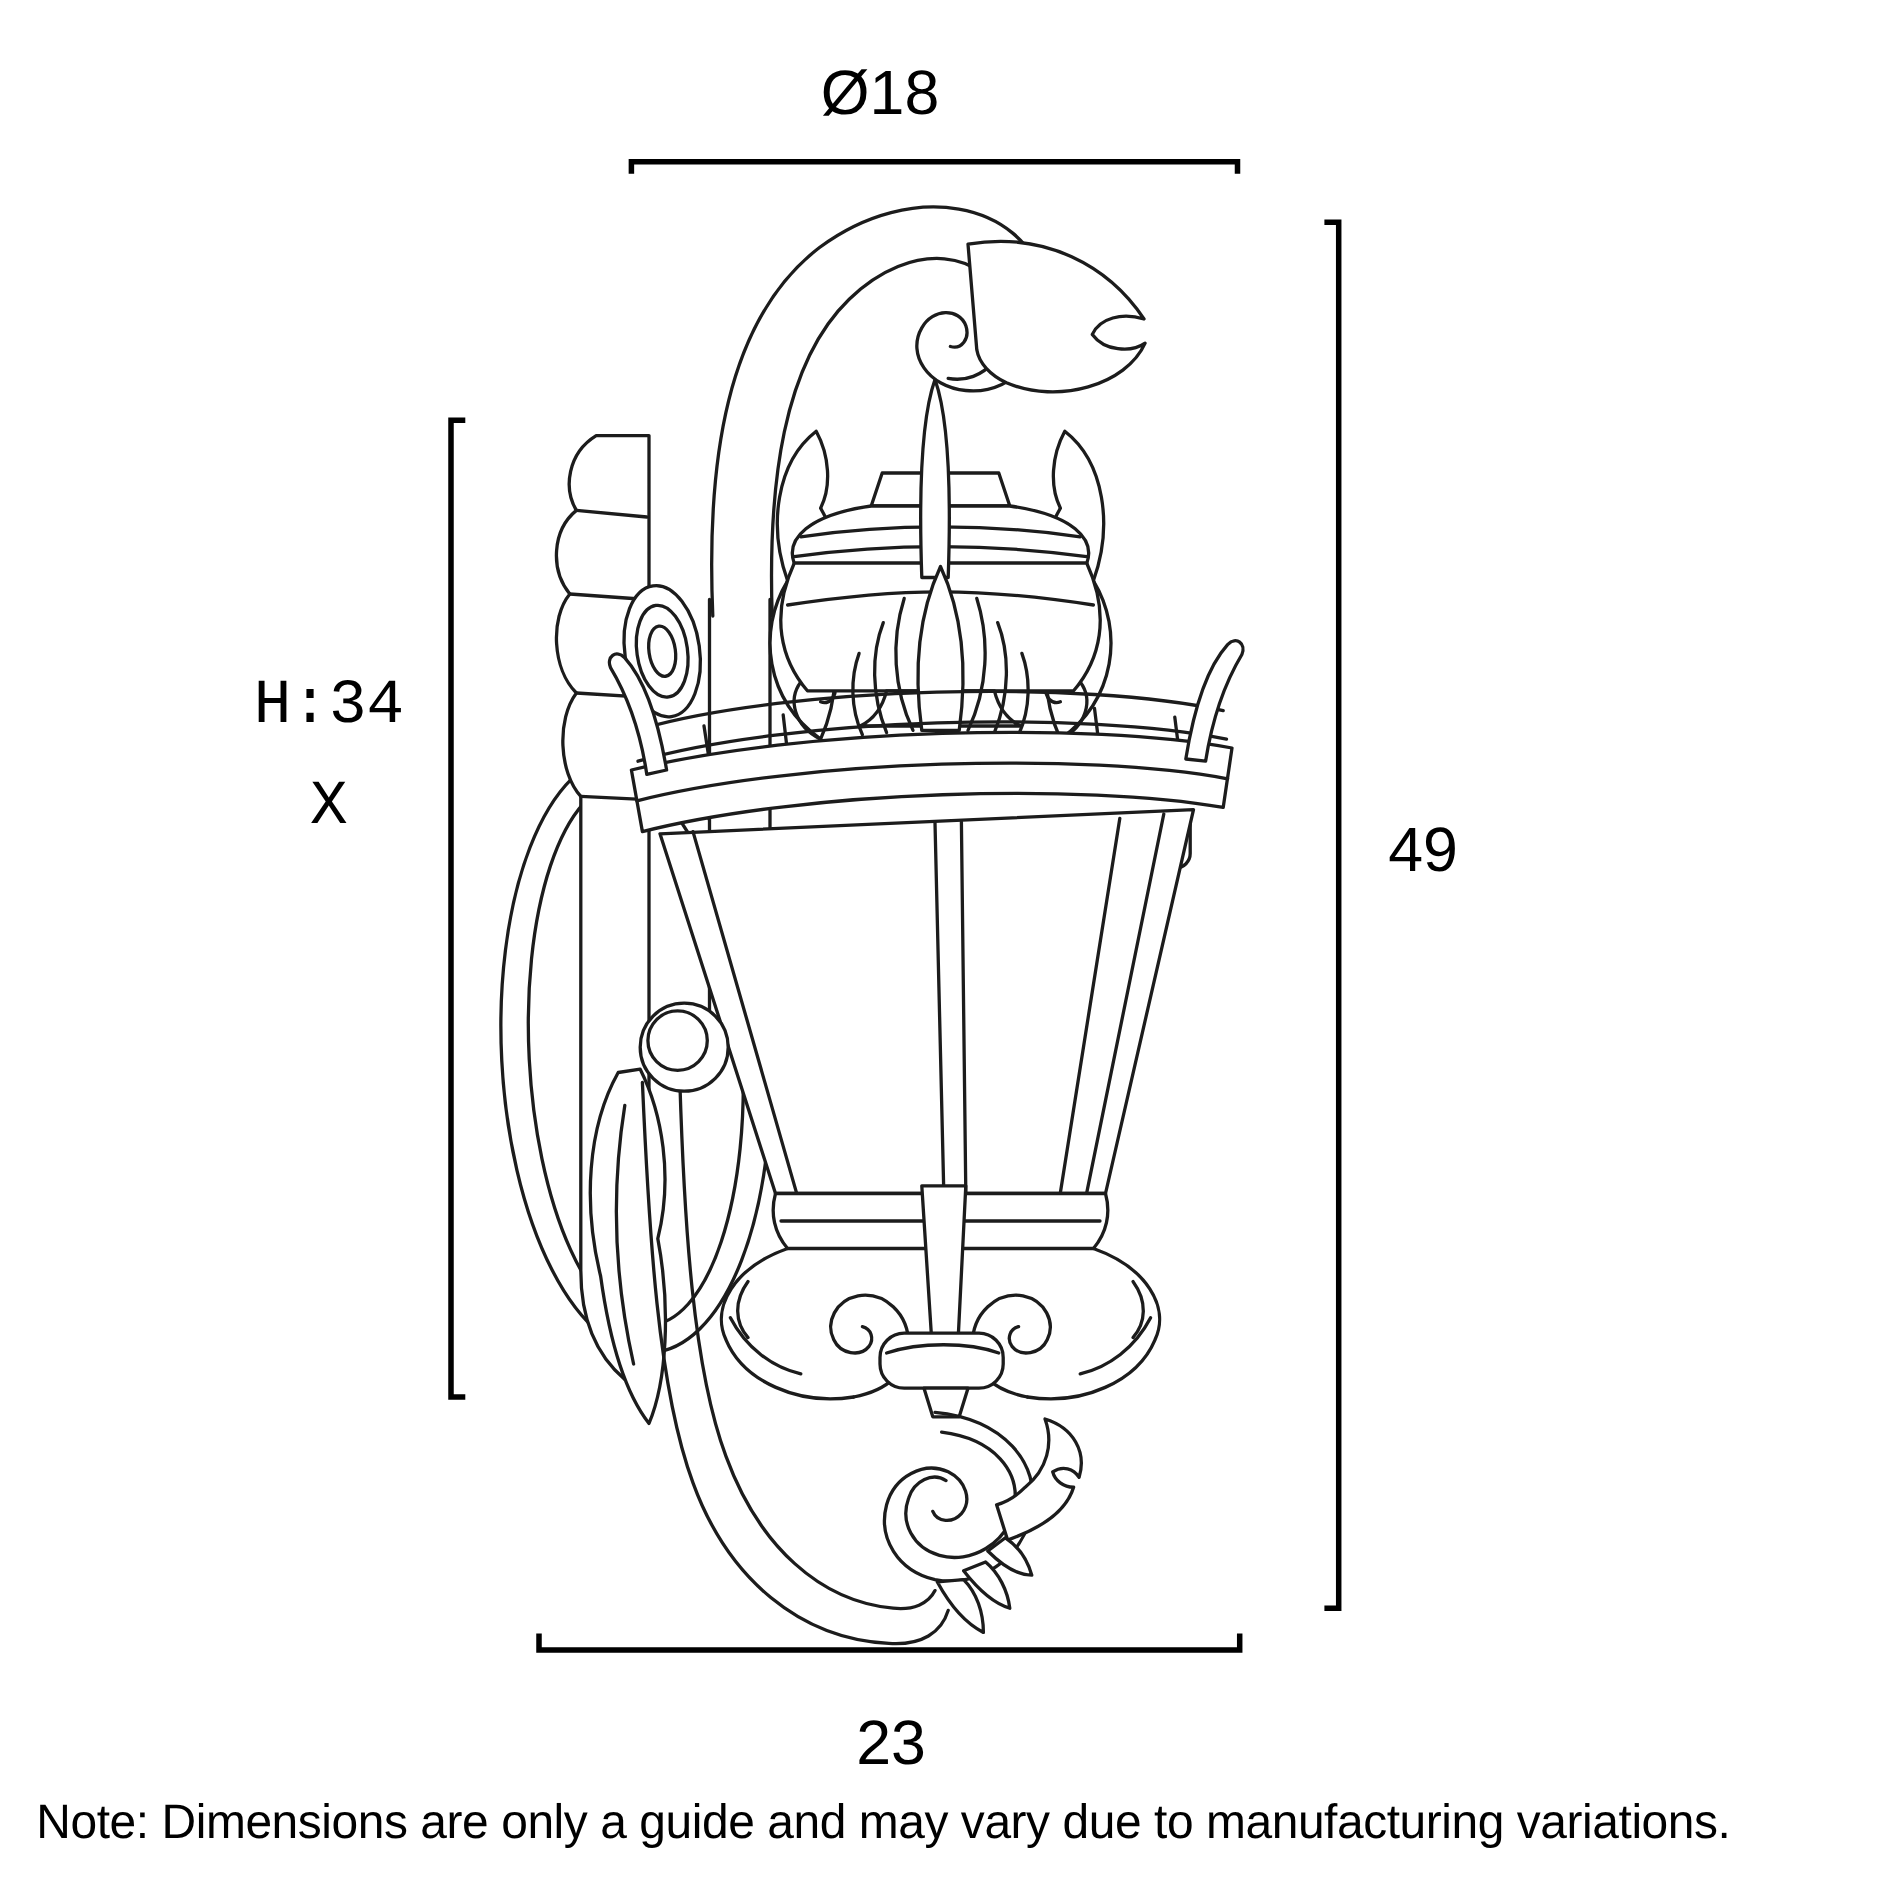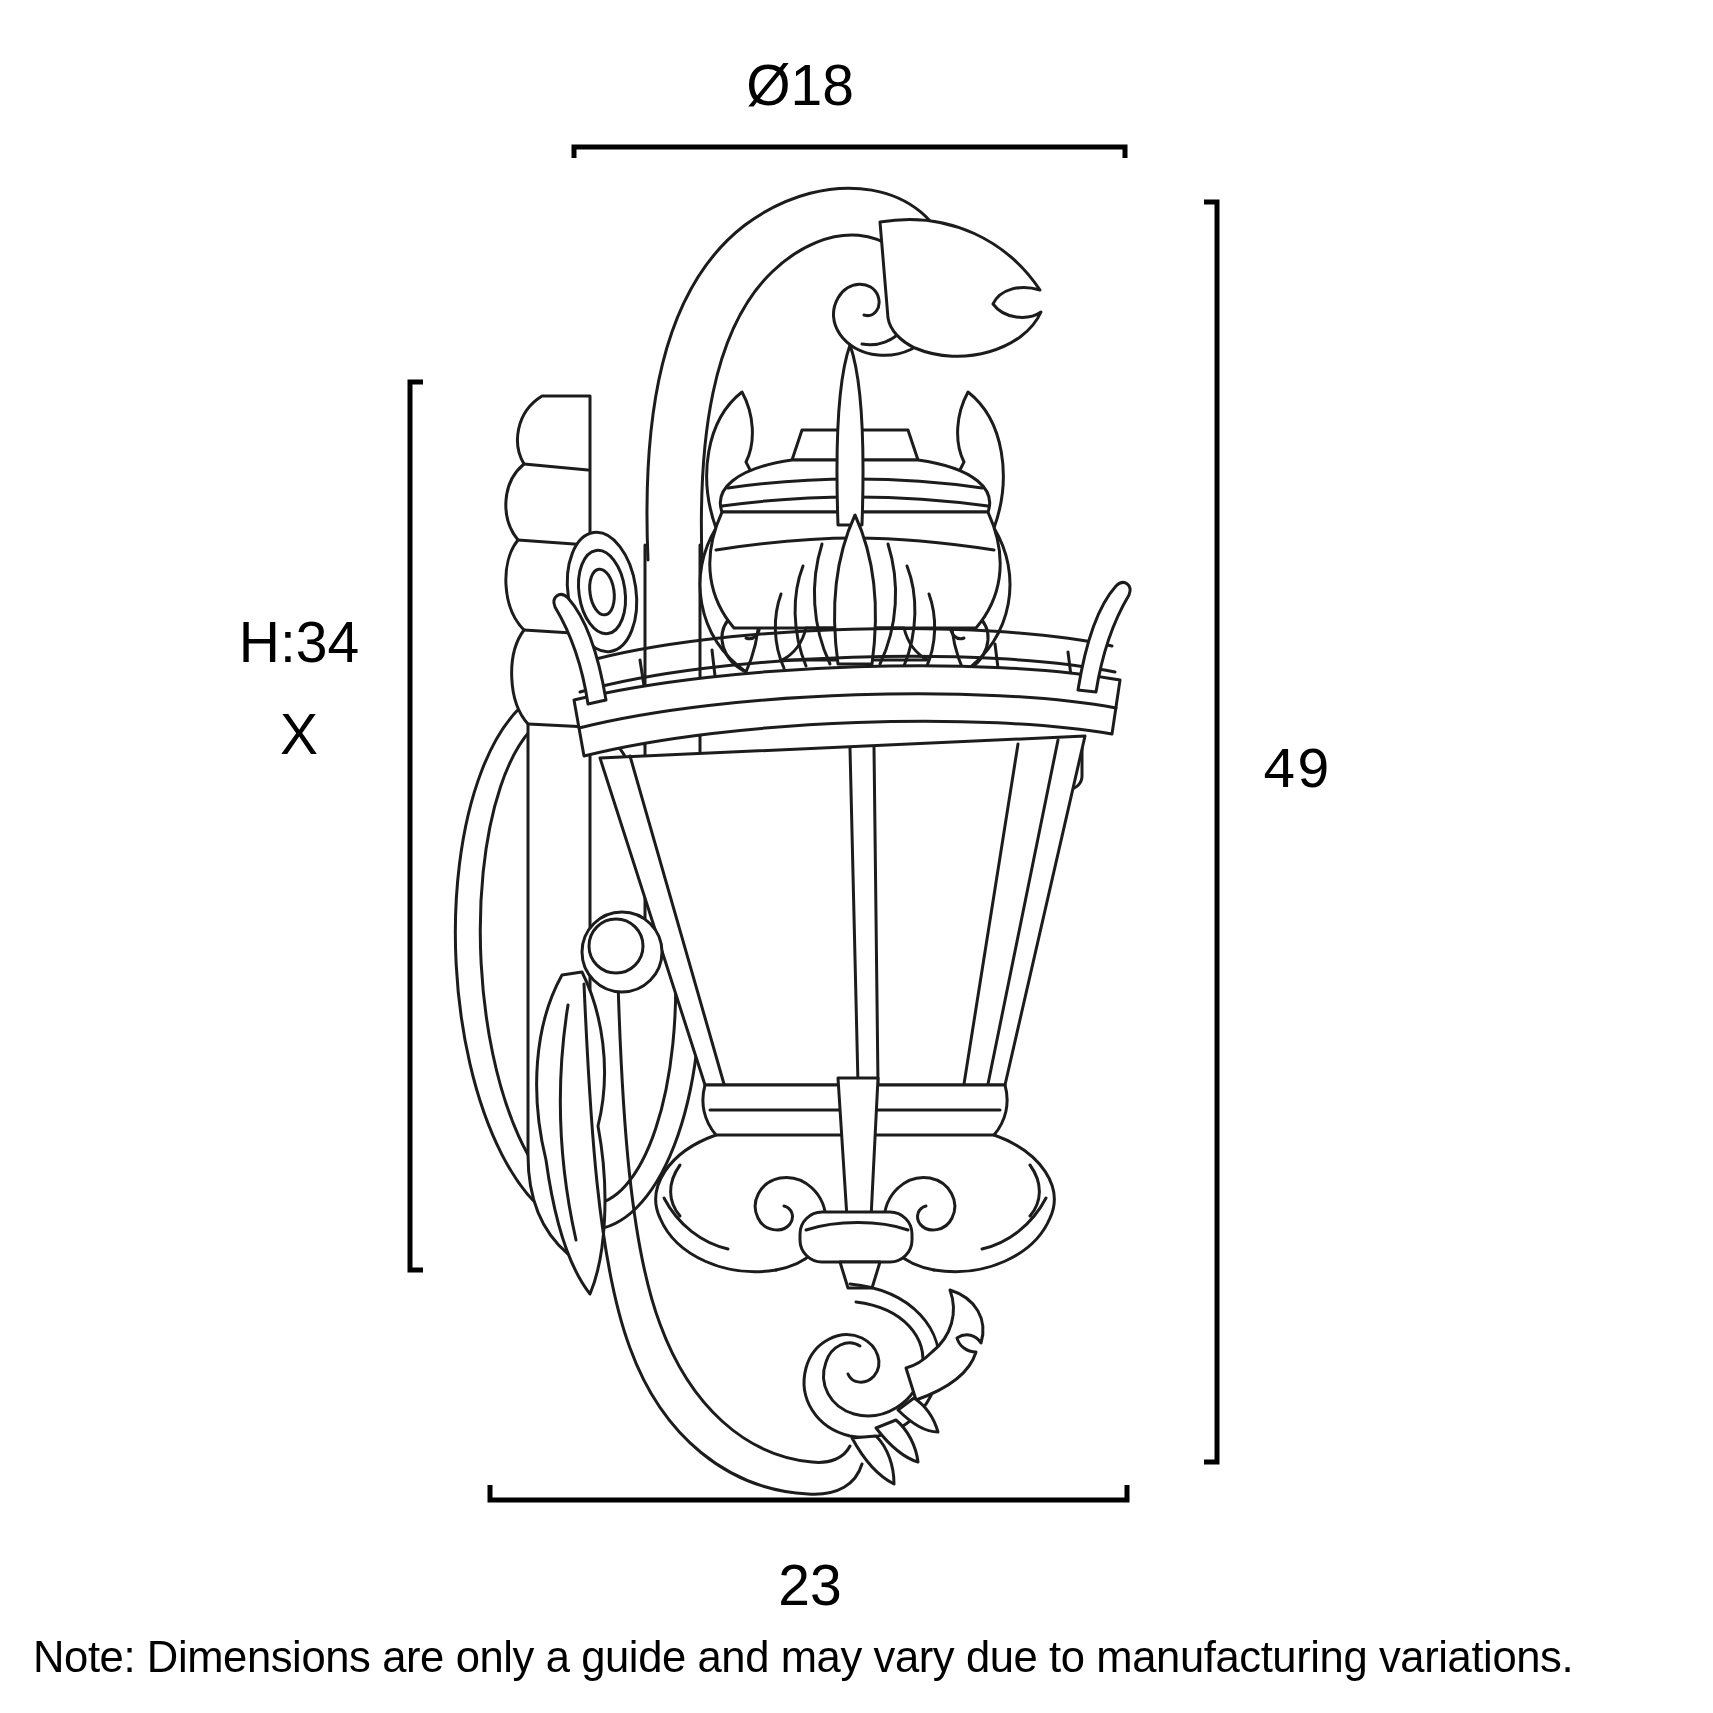--- a/index.html
+++ b/index.html
@@ -12,26 +12,26 @@
     overflow:hidden;
   }
   .drawing-svg{position:absolute;left:0;top:0;width:1713px;height:1713px;}
   .dim{
     position:absolute;
     font-size:57px;
     color:#000;
     white-space:nowrap;
   }
   .dim-top{left:800px;top:52px;transform:translateX(-50%);text-align:right;}
-  .dim-right{left:1262px;top:740px;font-family:Liberation Mono, monospace;}
+  .dim-right{left:1262px;top:740px;}
   .dim-left-block{
     position:absolute;left:185px;top:596px;width:228px;
     text-align:center;font-size:57px;line-height:92px;
   }
-  .dim-left-block span{display:block;}
+  .dim-left-block span{display:block;font-family:Liberation Mono, monospace;}
   .dim-bottom{left:810px;top:1552px;transform:translateX(-50%);}
   .note{
     position:absolute;left:33px;top:1632px;
     font-size:44px;letter-spacing:-0.4px;white-space:nowrap;
     transform:scaleX(0.99);transform-origin:left center;
   }
   .bracket{stroke:#000;stroke-width:5;fill:none;}
   .art{stroke:#1c1c1c;stroke-width:3;fill:none;stroke-linecap:round;stroke-linejoin:round;}
   .artf{stroke:#1c1c1c;stroke-width:3;fill:#ffffff;stroke-linecap:round;stroke-linejoin:round;}
 </style>

